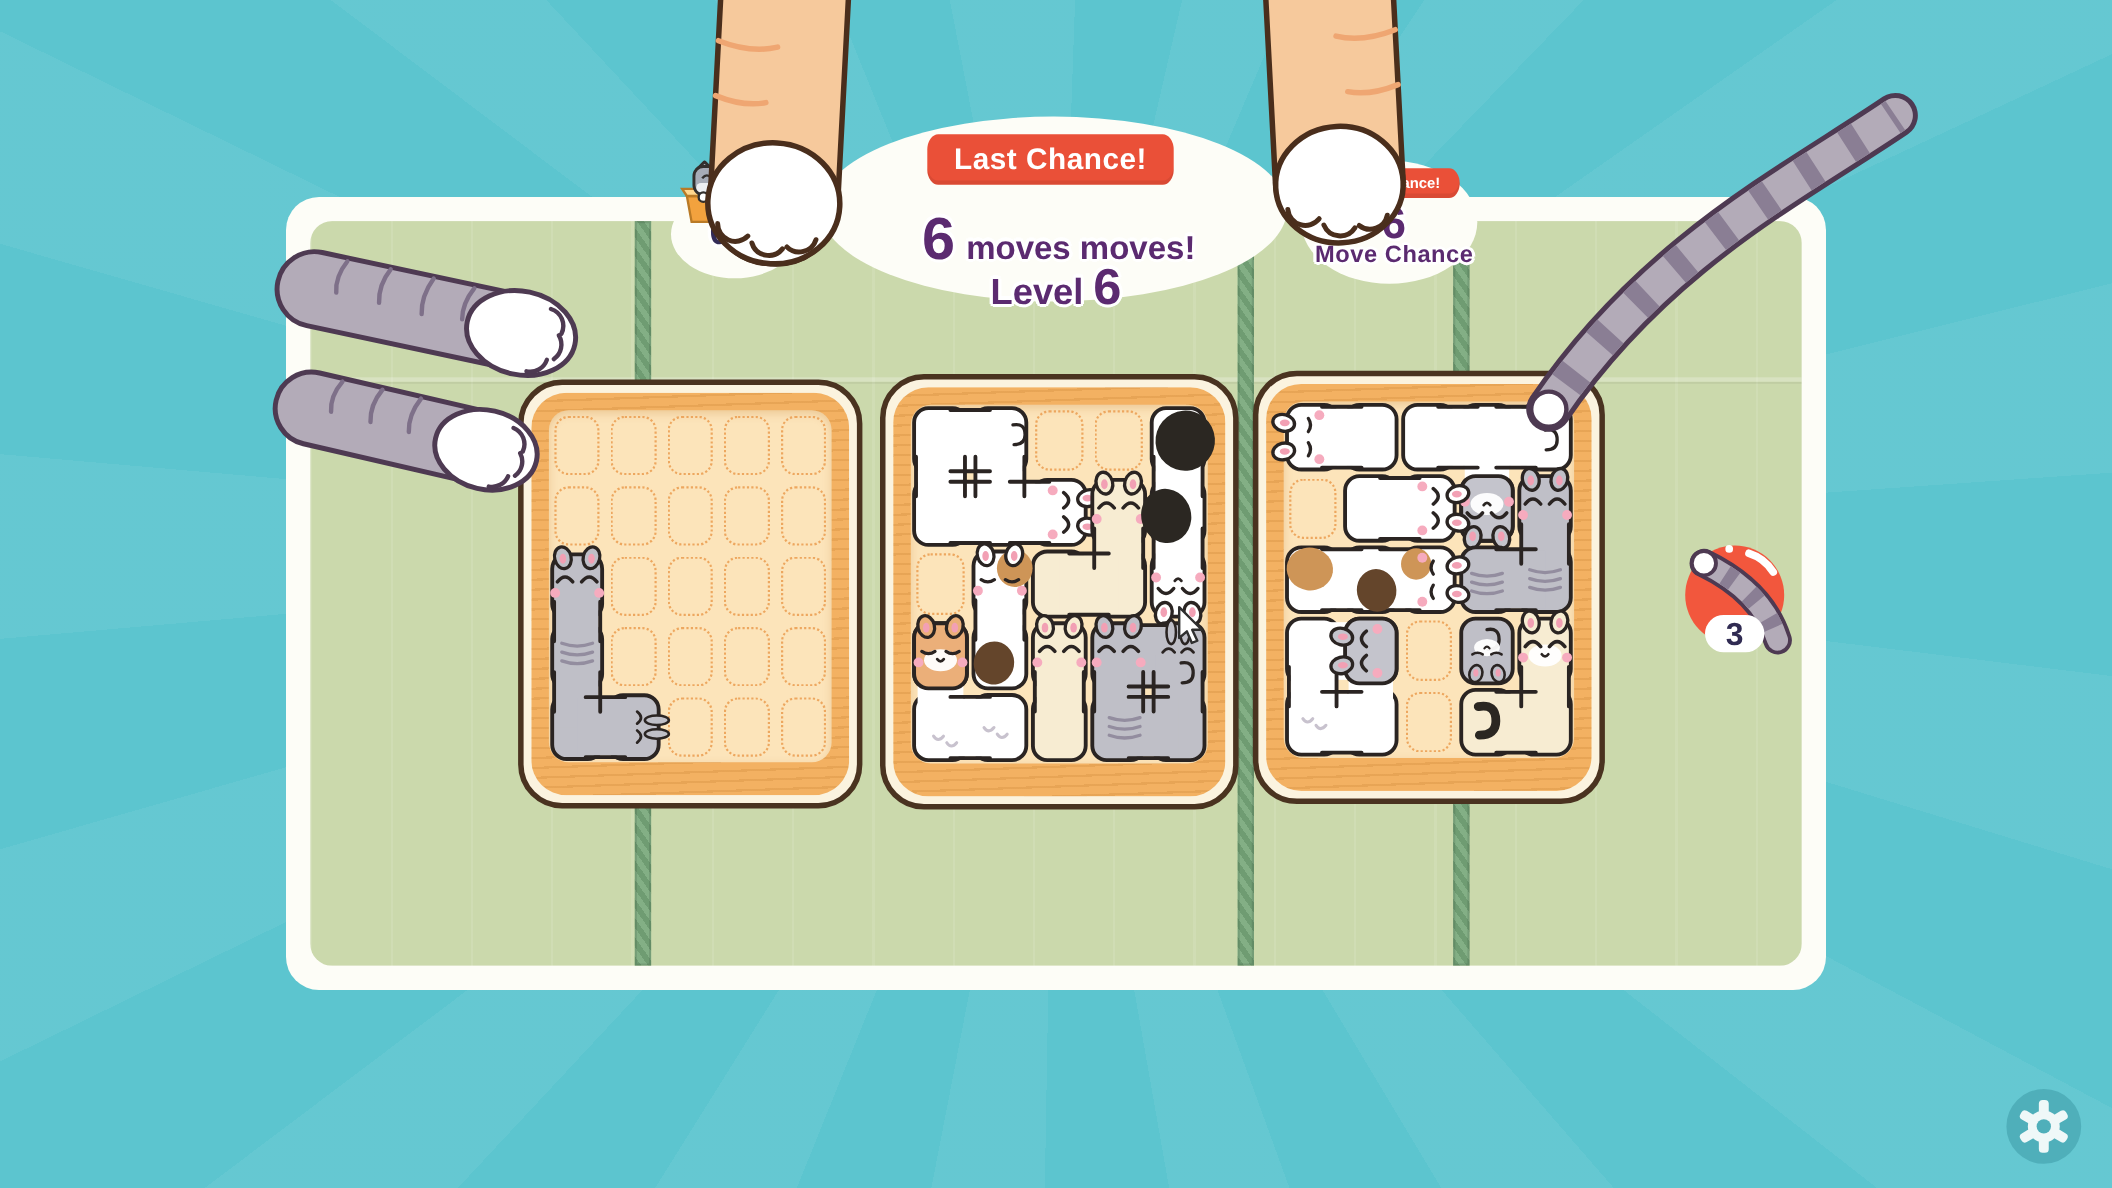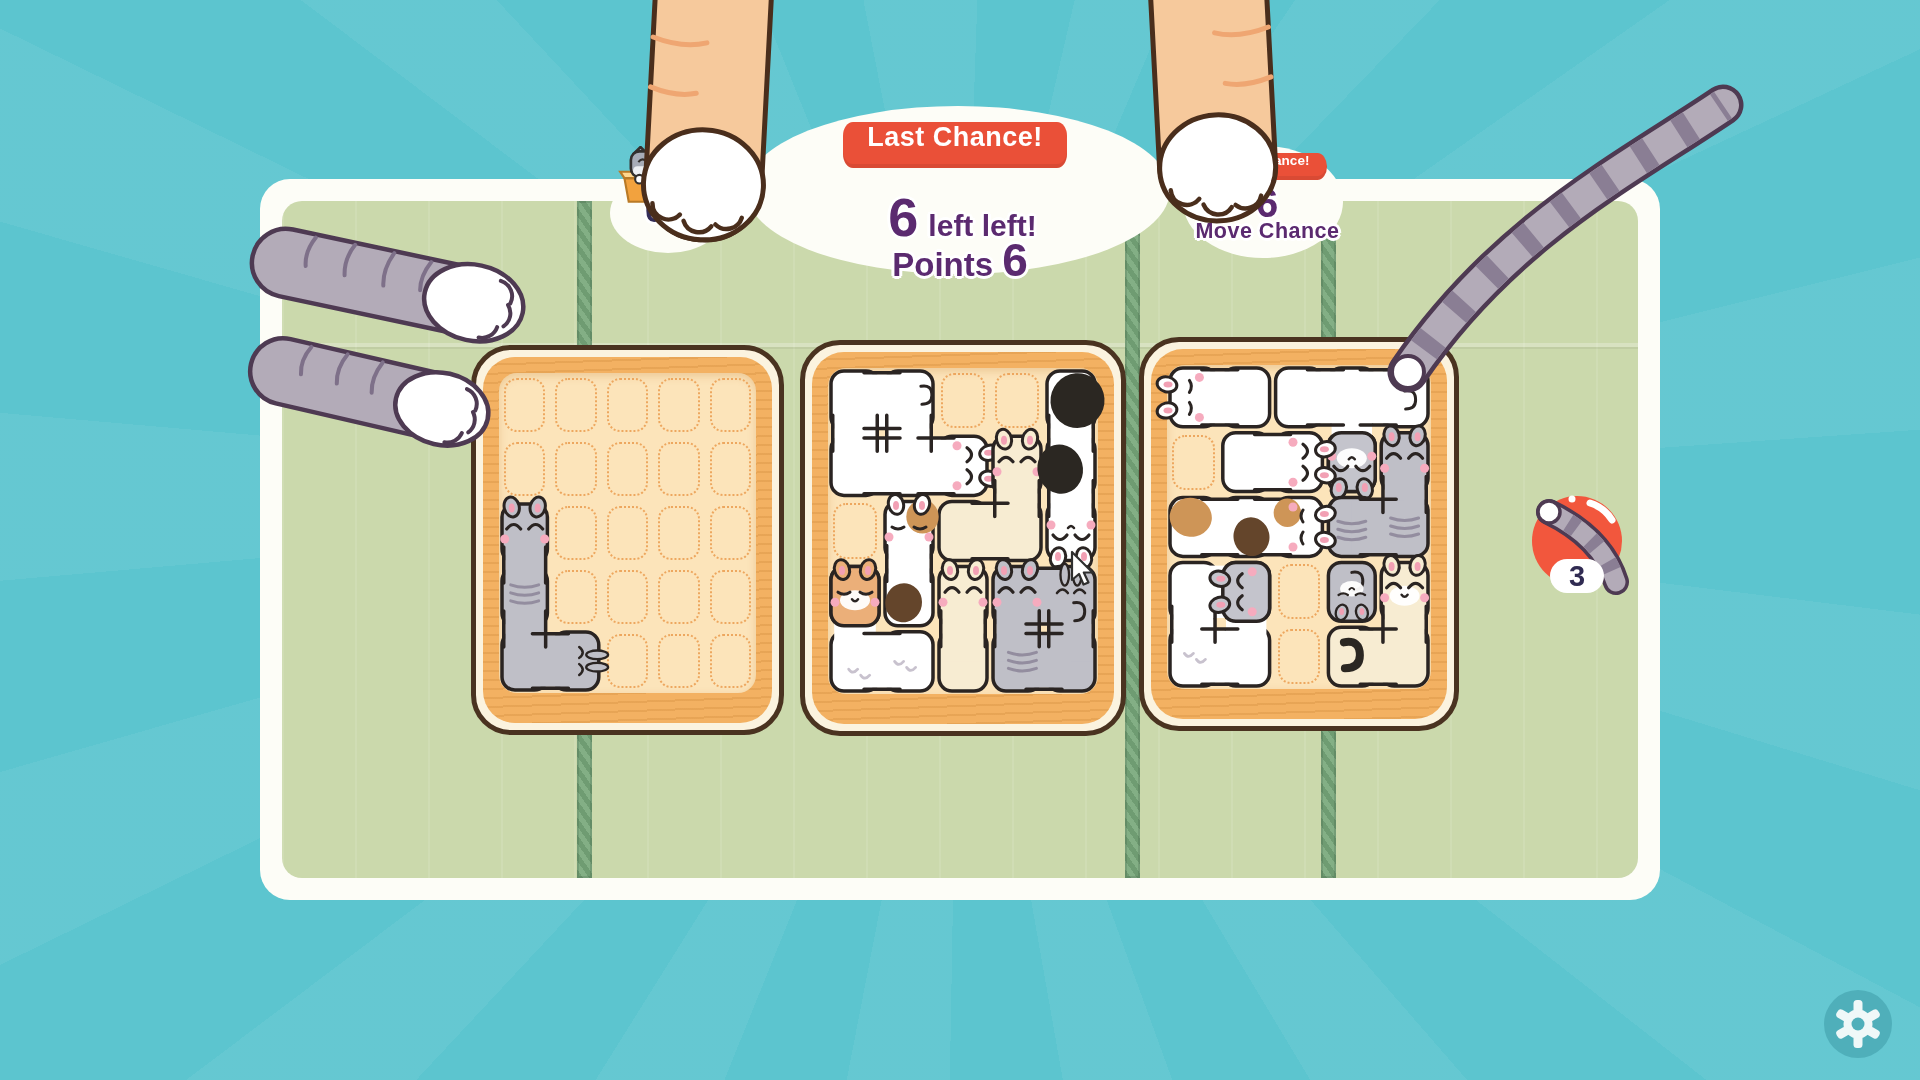--- a/index.html
+++ b/index.html
@@ -31,21 +31,21 @@
   .counter{left:625px;top:194px;width:86px;font-size:33px;color:#332C57;}
   .movesline{left:820px;top:190px;width:285px;display:flex;align-items:baseline;justify-content:center;gap:10px;}
   .movesline .num{font-size:54px;}
   .movesline .lbl{font-size:30px;}
   .levelline{left:830px;top:237px;width:260px;display:flex;align-items:baseline;justify-content:center;gap:9px;}
   .levelline .lbl{font-size:33px;}
   .levelline .num{font-size:46px;}
   .mpnum{left:1227px;top:183px;width:80px;font-size:40px;}
   .mplabel{left:1180px;top:221px;width:175px;font-size:21.5px;letter-spacing:.5px;}
 
-  .ribbon{position:absolute;background:#EA5038;color:#fff;font-weight:bold;display:flex;justify-content:center;
+  .ribbon{position:absolute;background:#EA5038;color:#fff;font-weight:bold;display:flex;align-items:center;justify-content:center;
     border-radius:10px/14px;box-shadow:inset 0 -4px 0 rgba(0,0,0,0.07);}
   .ribbon::before,.ribbon::after{content:"";position:absolute;background:#CE3D2C;z-index:-1;}
   .ribbon-main{left:843px;top:122px;width:224px;height:46px;font-size:27px;letter-spacing:.5px;}
   .ribbon-main::before{width:44px;height:38px;top:12px;left:-28px;transform:rotate(-10deg);
     clip-path:polygon(100% 0,100% 100%,0 100%,26% 50%,0 0);}
   .ribbon-main::after{width:44px;height:38px;top:12px;right:-28px;transform:rotate(10deg);
     clip-path:polygon(0 0,0 100%,100% 100%,74% 50%,100% 0);}
   .ribbon-small{left:1207px;top:153px;width:120px;height:27px;font-size:13.5px;}
   .ribbon-small::before{width:24px;height:21px;top:7px;left:-15px;transform:rotate(-10deg);
     clip-path:polygon(100% 0,100% 100%,0 100%,26% 50%,0 0);}
@@ -544,24 +544,24 @@
     <circle cx="24" cy="31" r="4" fill="#FFFFFF" stroke="#33302E" stroke-width="2"></circle>
     <circle cx="40" cy="31" r="4" fill="#FFFFFF" stroke="#33302E" stroke-width="2"></circle>
   </svg>
   <div class="hudtext outl counter">0/4</div>
 
   <div class="ribbon ribbon-main">
     <span>Last Chance!</span>
   </div>
   <div class="hudtext outl movesline">
     <span class="num">6</span>
-    <span class="lbl">left left!</span>
+    <span class="lbl">moves moves!</span>
   </div>
   <div class="hudtext outl levelline">
-    <span class="lbl">Points</span>
+    <span class="lbl">Level</span>
     <span class="num">6</span>
   </div>
 
   <div class="ribbon ribbon-small">
     <span>Last Chance!</span>
   </div>
   <div class="hudtext outl mpnum">6</div>
   <div class="hudtext outl mplabel">Move Chance</div>
 
   <svg class="layer" id="deco">

